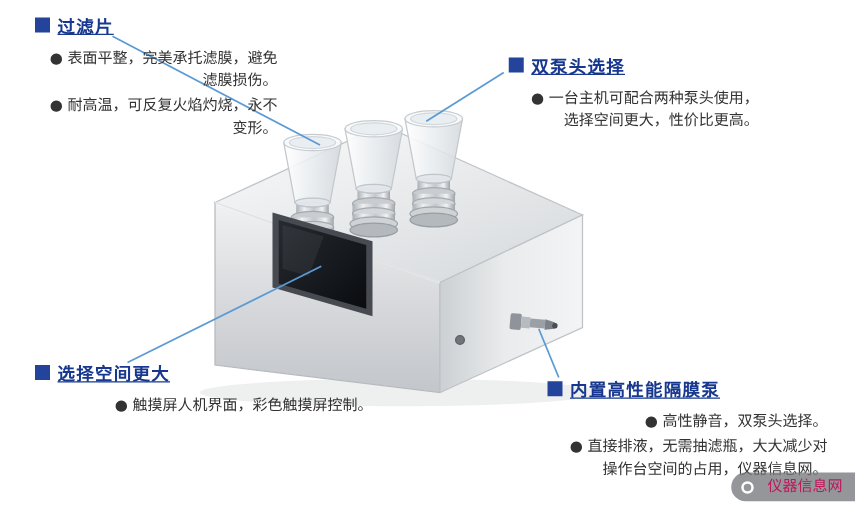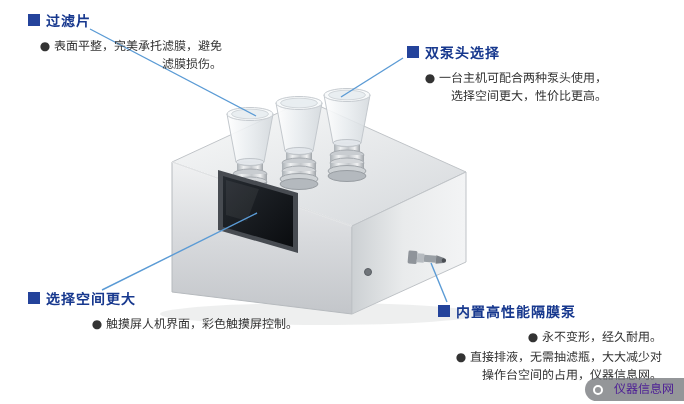--- a/index.html
+++ b/index.html
@@ -4,30 +4,30 @@
 <style>
   html,body{margin:0;padding:0;background:#fff;}
   .canvas{
     position:relative;width:684px;height:404px;background:#ffffff;overflow:hidden;
     font-family:"DejaVu Sans","Liberation Sans",sans-serif;
   }
   .device-svg{position:absolute;left:0;top:0;}
   .callout{position:absolute;}
   .title-row{display:flex;align-items:center;gap:6px;}
   .sq{width:12px;height:12px;background:#24439b;flex:0 0 auto;}
-  .co-title{font-size:14px;font-weight:bold;color:#17388e;letter-spacing:1px;white-space:nowrap;}
+  .co-title{font-size:14px;font-weight:bold;color:#17388e;letter-spacing:1px;white-space:nowrap;text-decoration:underline;}
   .points{margin-top:7px;padding-left:10px;text-align:right;}
   .point{font-size:12px;line-height:18px;color:#333;margin-bottom:2px;word-break:break-all;}
   .c1{left:28px;top:10px;width:194px;}
   .c2{left:407px;top:42px;width:200px;}
   .c3{left:28px;top:288px;width:270px;}
   .c4{left:438px;top:301px;width:224px;}
   .watermark{
     position:absolute;right:0;bottom:3px;height:17px;
-    background:rgba(118,121,124,0.78);color:#4c1d95;font-size:12px;line-height:17px;
+    background:rgba(118,121,124,0.78);color:#be185d;font-size:12px;line-height:17px;
     padding:3px 10px 3px 8px;border-radius:12px 0 0 12px;
     display:flex;align-items:center;gap:11px;
   }
   .wm-icon{width:10px;height:10px;border:2px solid #fff;border-radius:50%;box-sizing:border-box;flex:0 0 auto;}
 </style>
 </head>
 <body>
 
 <div class="canvas">
 
@@ -141,20 +141,21 @@
     </g>
   </svg>
 
   <div class="callout c1">
     <div class="title-row">
       <span class="sq"></span>
       <span class="co-title">过滤片</span>
     </div>
     <div class="points">
       <div class="point">● 表面平整，完美承托滤膜，避免滤膜损伤。</div>
+      <div class="point">● 耐高温，可反复火焰灼烧，永不变形。</div>
     </div>
   </div>
 
   <div class="callout c2">
     <div class="title-row">
       <span class="sq"></span>
       <span class="co-title">双泵头选择</span>
     </div>
     <div class="points">
       <div class="point">● 一台主机可配合两种泵头使用，选择空间更大，性价比更高。</div>
@@ -170,21 +171,21 @@
       <div class="point">● 触摸屏人机界面，彩色触摸屏控制。</div>
     </div>
   </div>
 
   <div class="callout c4">
     <div class="title-row">
       <span class="sq"></span>
       <span class="co-title">内置高性能隔膜泵</span>
     </div>
     <div class="points">
-      <div class="point">● 永不变形，经久耐用。</div>
+      <div class="point">● 高性静音，双泵头选择。</div>
       <div class="point">● 直接排液，无需抽滤瓶，大大减少对操作台空间的占用，仪器信息网。</div>
     </div>
   </div>
 
   <div class="watermark">
     <span class="wm-icon"></span>
     <span>仪器信息网</span>
   </div>
 
 </div>

